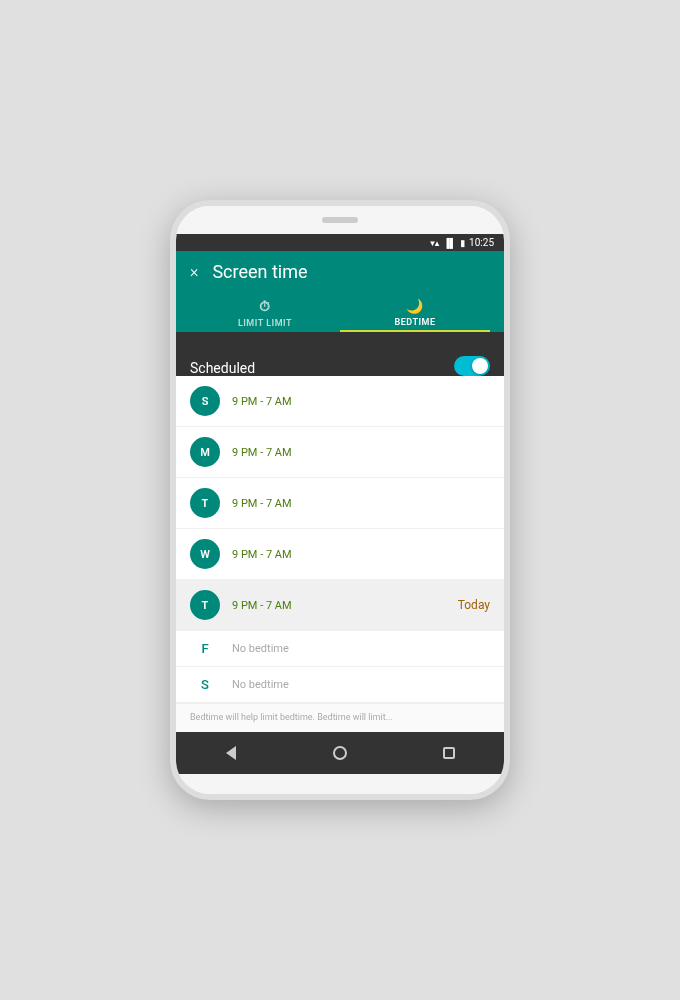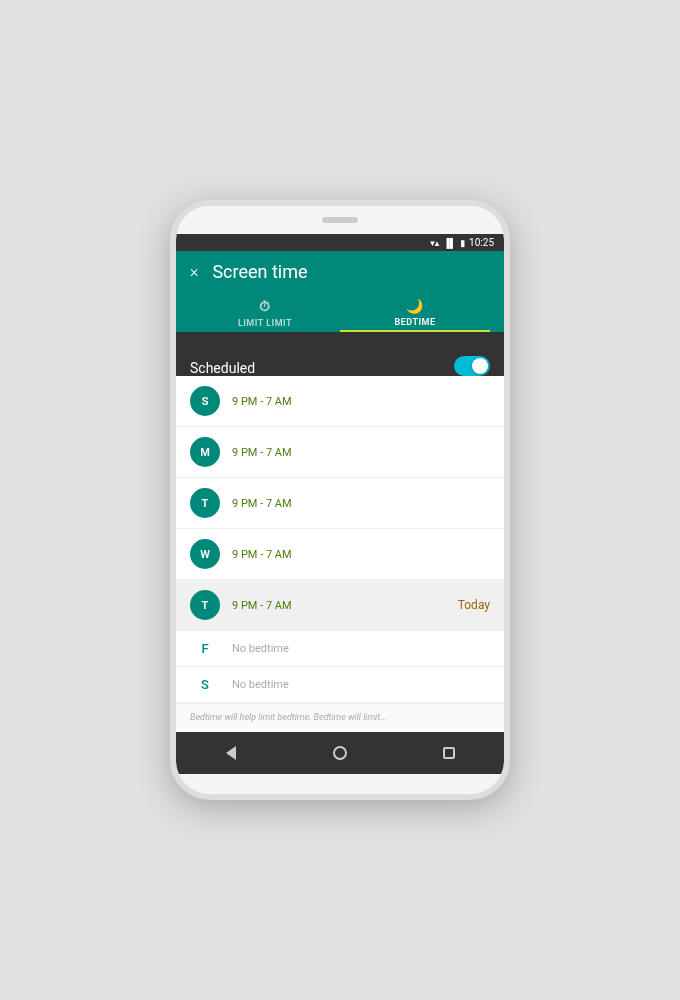--- a/index.html
+++ b/index.html
@@ -227,21 +227,20 @@
       font-size: 11px;
       color: #aaa;
     }
 
     .footer-note {
       padding: 8px 14px;
       font-size: 9px;
       color: #aaa;
       border-top: 1px solid #eee;
       background: #fafafa;
-      font-style: italic;
     }
 
     .nav-bar {
       background: #333;
       height: 42px;
       display: flex;
       align-items: center;
       justify-content: space-around;
       flex-shrink: 0;
     }

